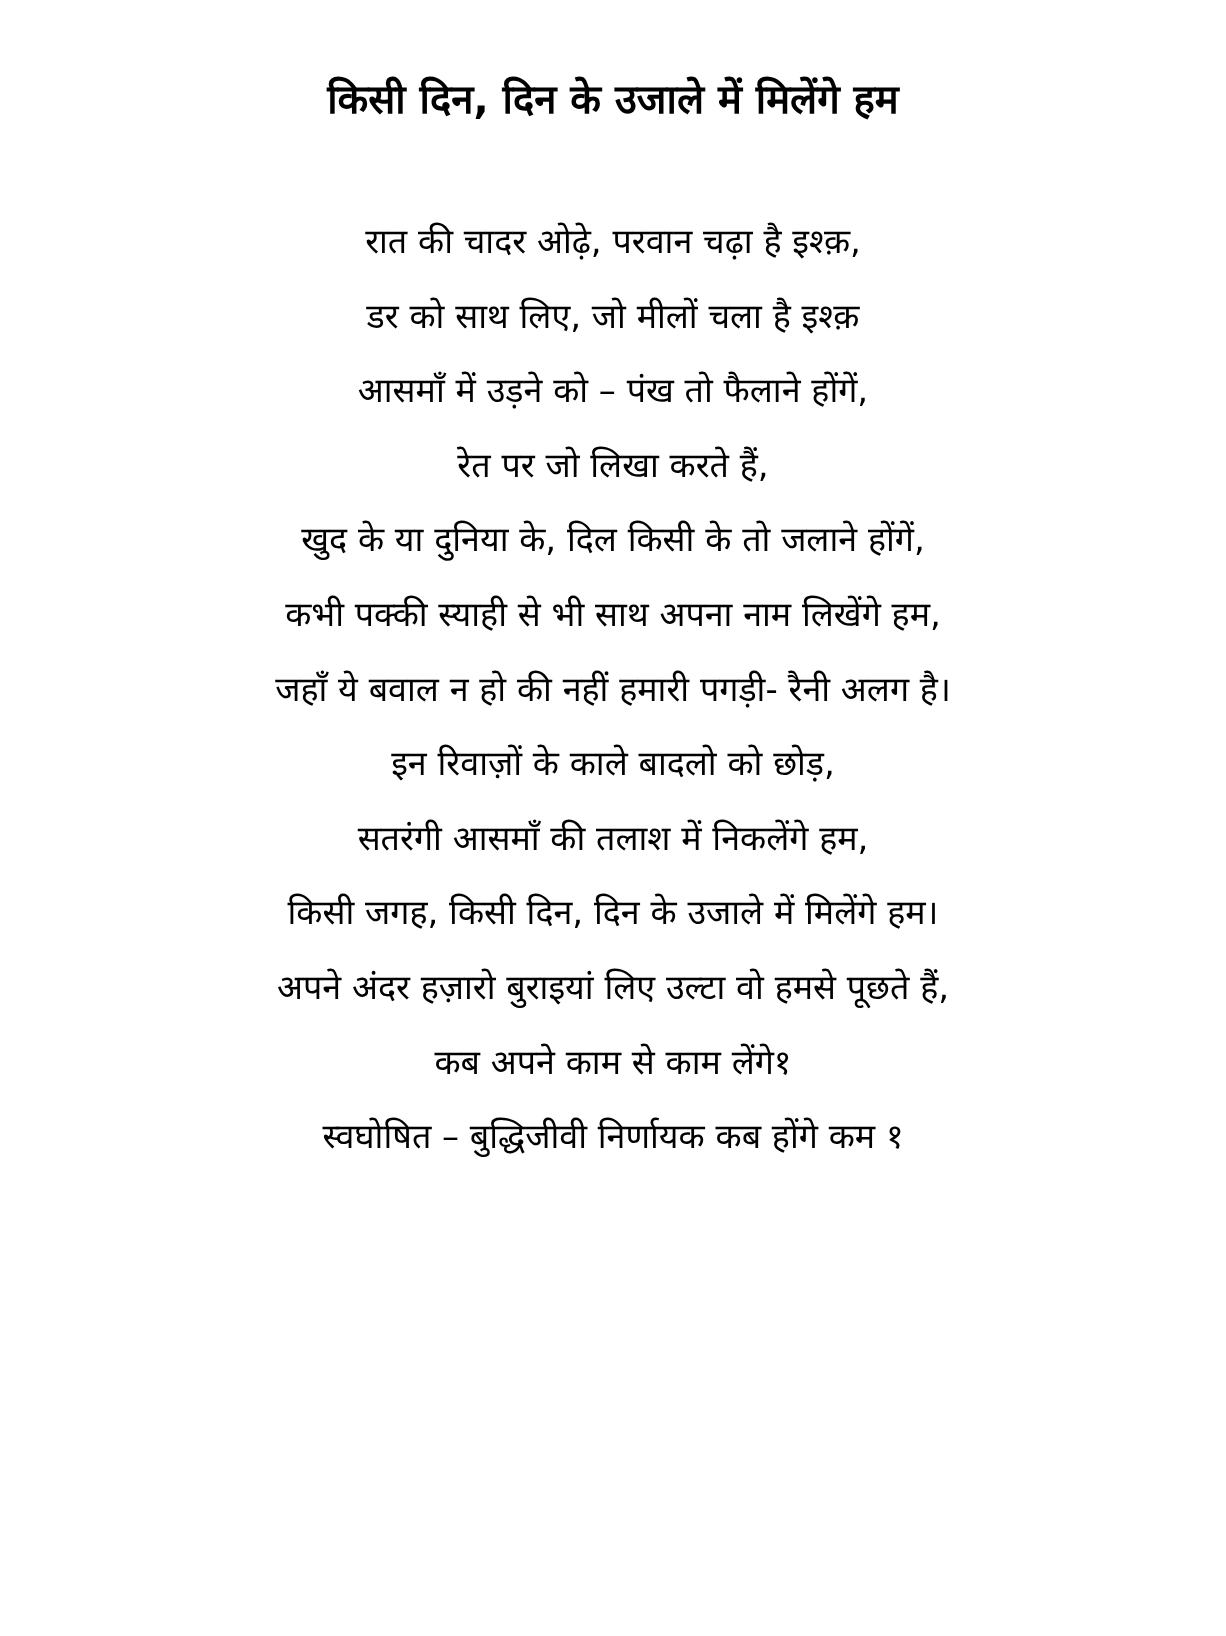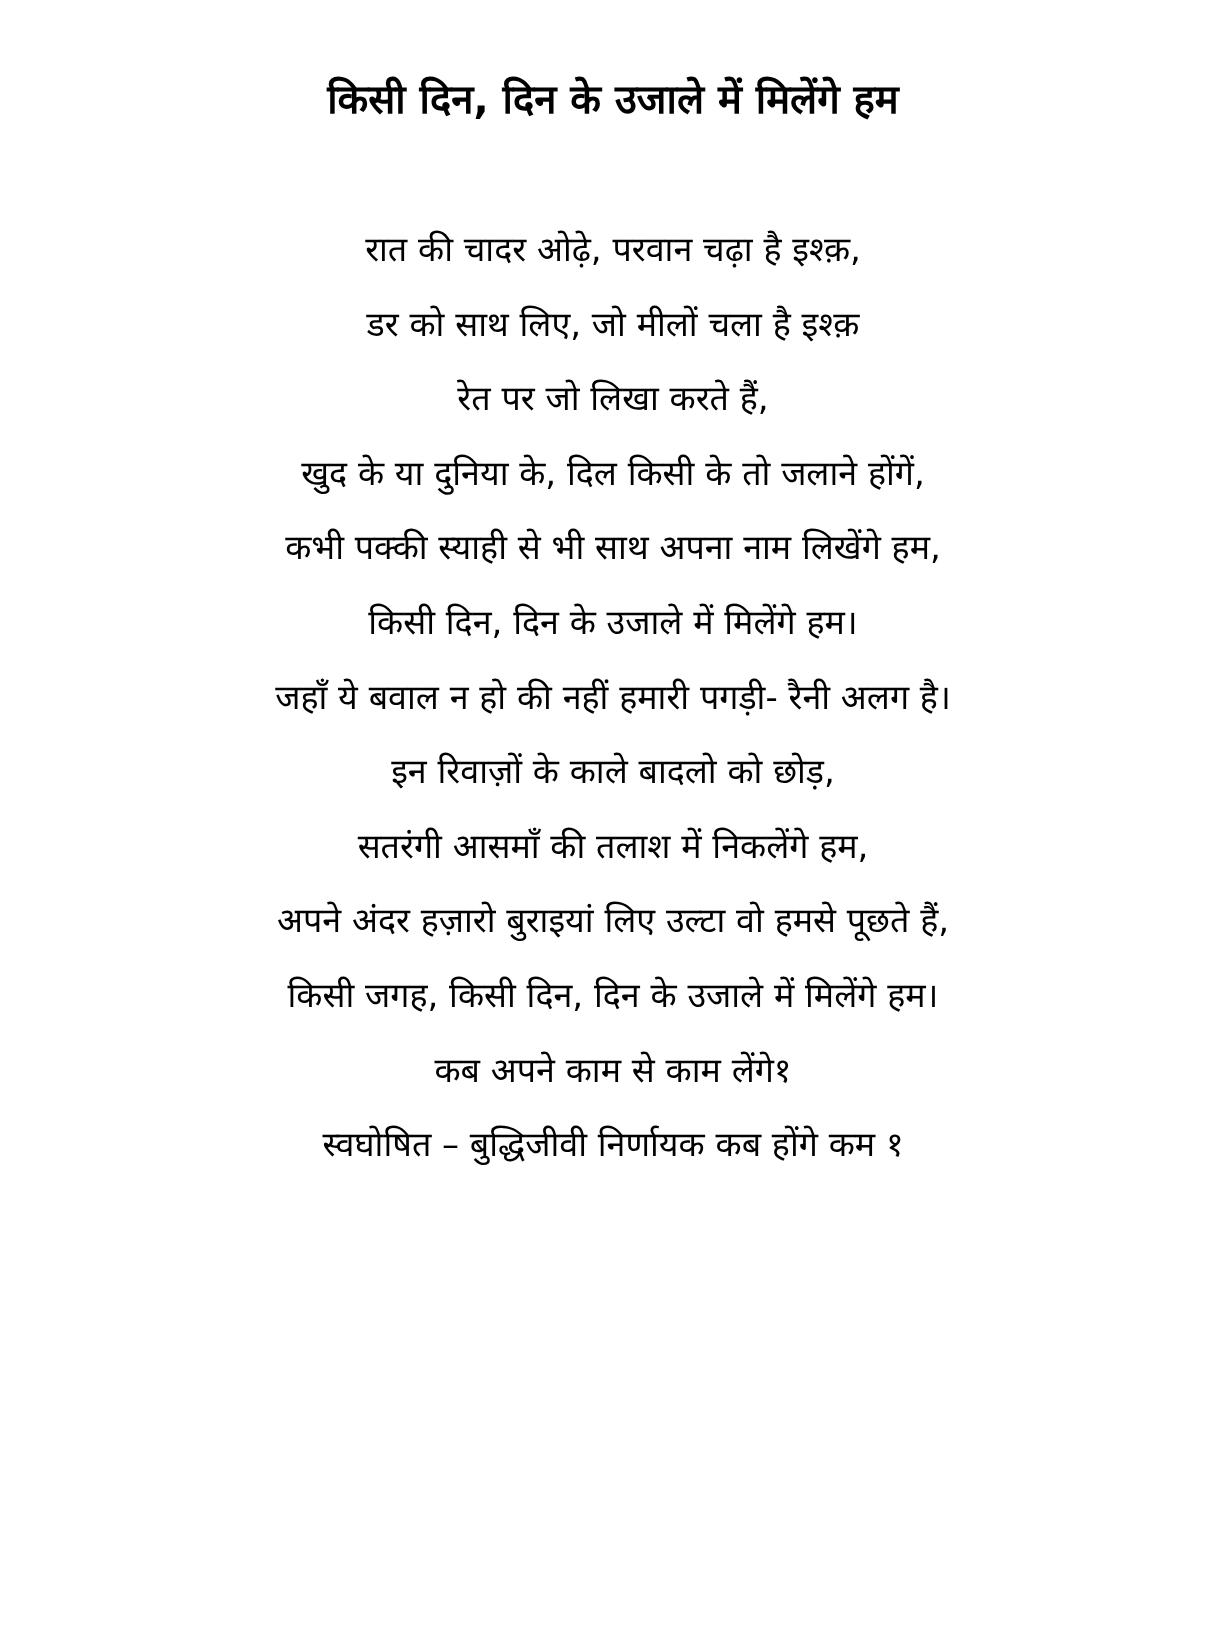--- a/index.html
+++ b/index.html
@@ -31,21 +31,21 @@
       font-size: 40px;
       font-weight: bold;
       line-height: 60px;
       white-space: nowrap;
     }
     .poem {
       position: absolute;
       left: 0;
       right: 0;
       top: 200px;
-      margin: 12px;
+      margin: 4px;
       padding: 0;
       list-style: none;
     }
     .line {
       display: block;
       text-align: center;
       font-size: 34px;
       line-height: 74.6px;
       height: 74.6px;
       white-space: nowrap;
@@ -53,25 +53,25 @@
   </style>
 </head>
 <body>
 
 <div class="page">
   <h1 class="title">किसी दिन, दिन के उजाले में मिलेंगे हम</h1>
 
   <div class="poem">
     <div class="line">रात की चादर ओढ़े, परवान चढ़ा है इश्क़,</div>
     <div class="line">डर को साथ लिए, जो मीलों चला है इश्क़</div>
+    <div class="line">आसमाँ में उड़ने को – पंख तो फैलाने होंगें,</div>
     <div class="line">रेत पर जो लिखा करते हैं,</div>
     <div class="line">खुद के या दुनिया के, दिल किसी के तो जलाने होंगें,</div>
     <div class="line">कभी पक्की स्याही से भी साथ अपना नाम लिखेंगे हम,</div>
-    <div class="line">किसी दिन, दिन के उजाले में मिलेंगे हम।</div>
     <div class="line">जहाँ ये बवाल न हो की नहीं हमारी पगड़ी- रैनी अलग है।</div>
     <div class="line">इन रिवाज़ों के काले बादलो को छोड़,</div>
     <div class="line">सतरंगी आसमाँ की तलाश में निकलेंगे हम,</div>
+    <div class="line">किसी जगह, किसी दिन, दिन के उजाले में मिलेंगे हम।</div>
     <div class="line">अपने अंदर हज़ारो बुराइयां लिए उल्टा वो हमसे पूछते हैं,</div>
-    <div class="line">किसी जगह, किसी दिन, दिन के उजाले में मिलेंगे हम।</div>
     <div class="line">कब अपने काम से काम लेंगे१</div>
     <div class="line">स्वघोषित – बुद्धिजीवी निर्णायक कब होंगे कम १</div>
   </div>
 </div>
 
 </body></html>

